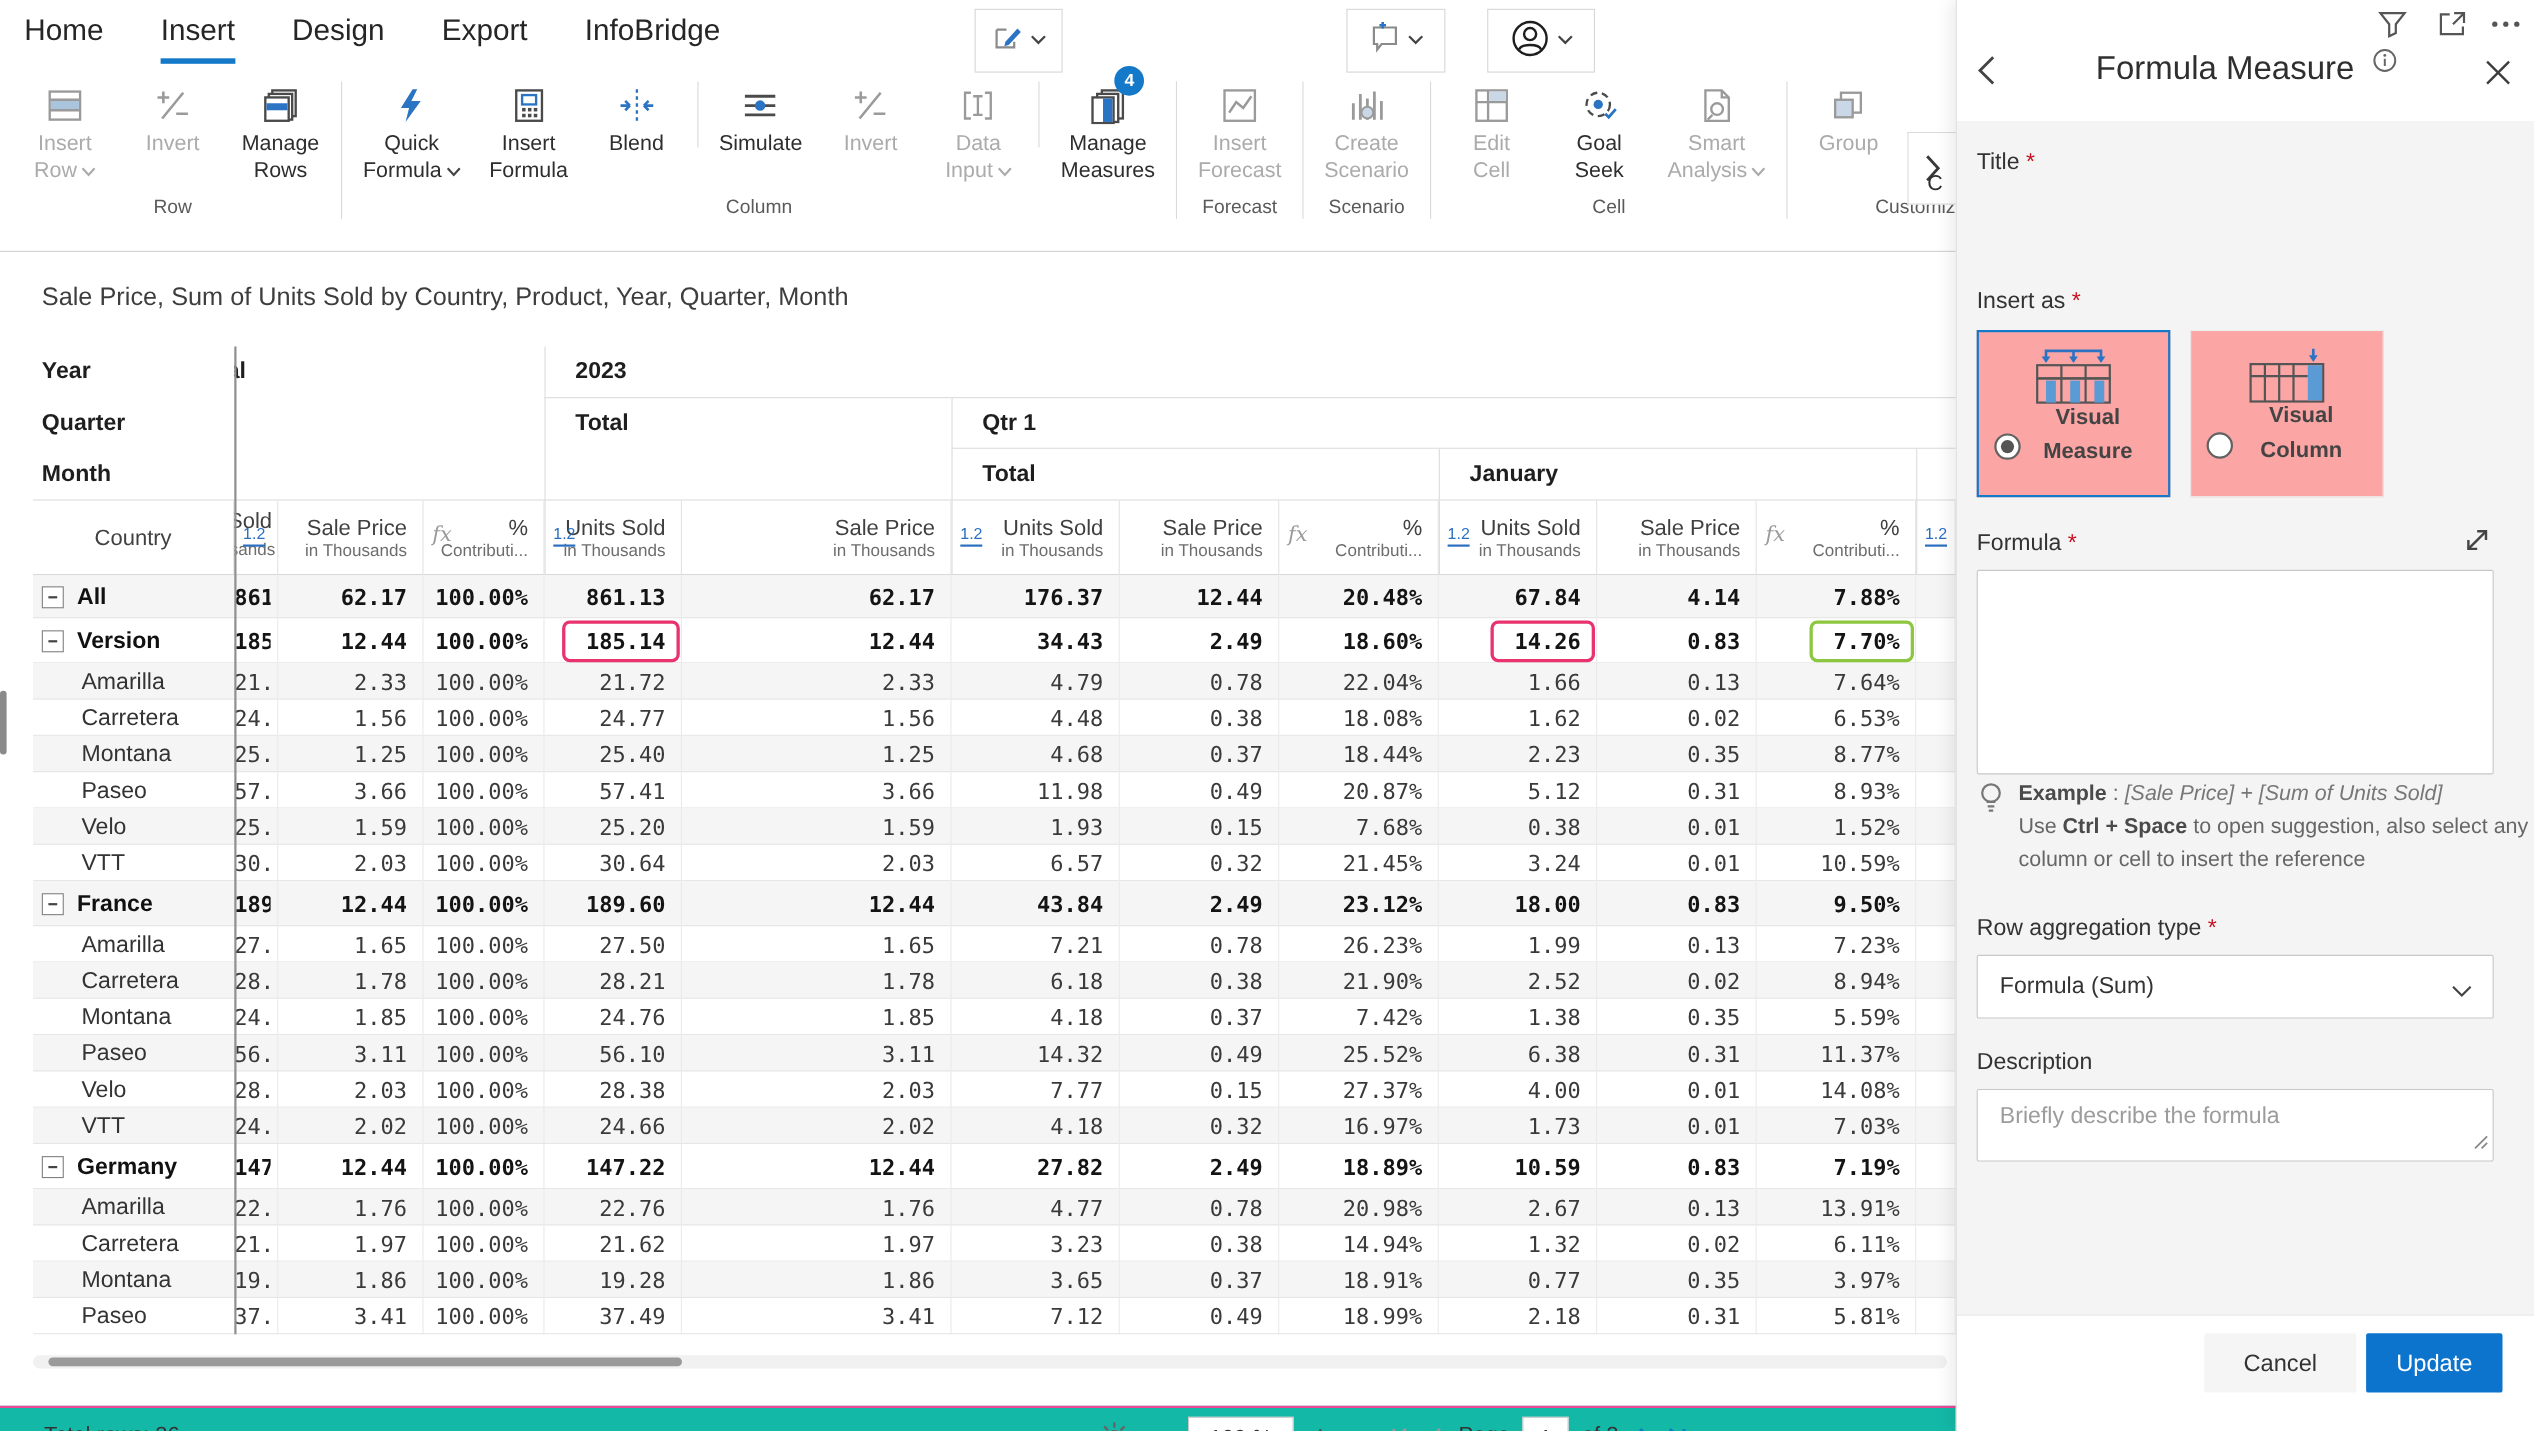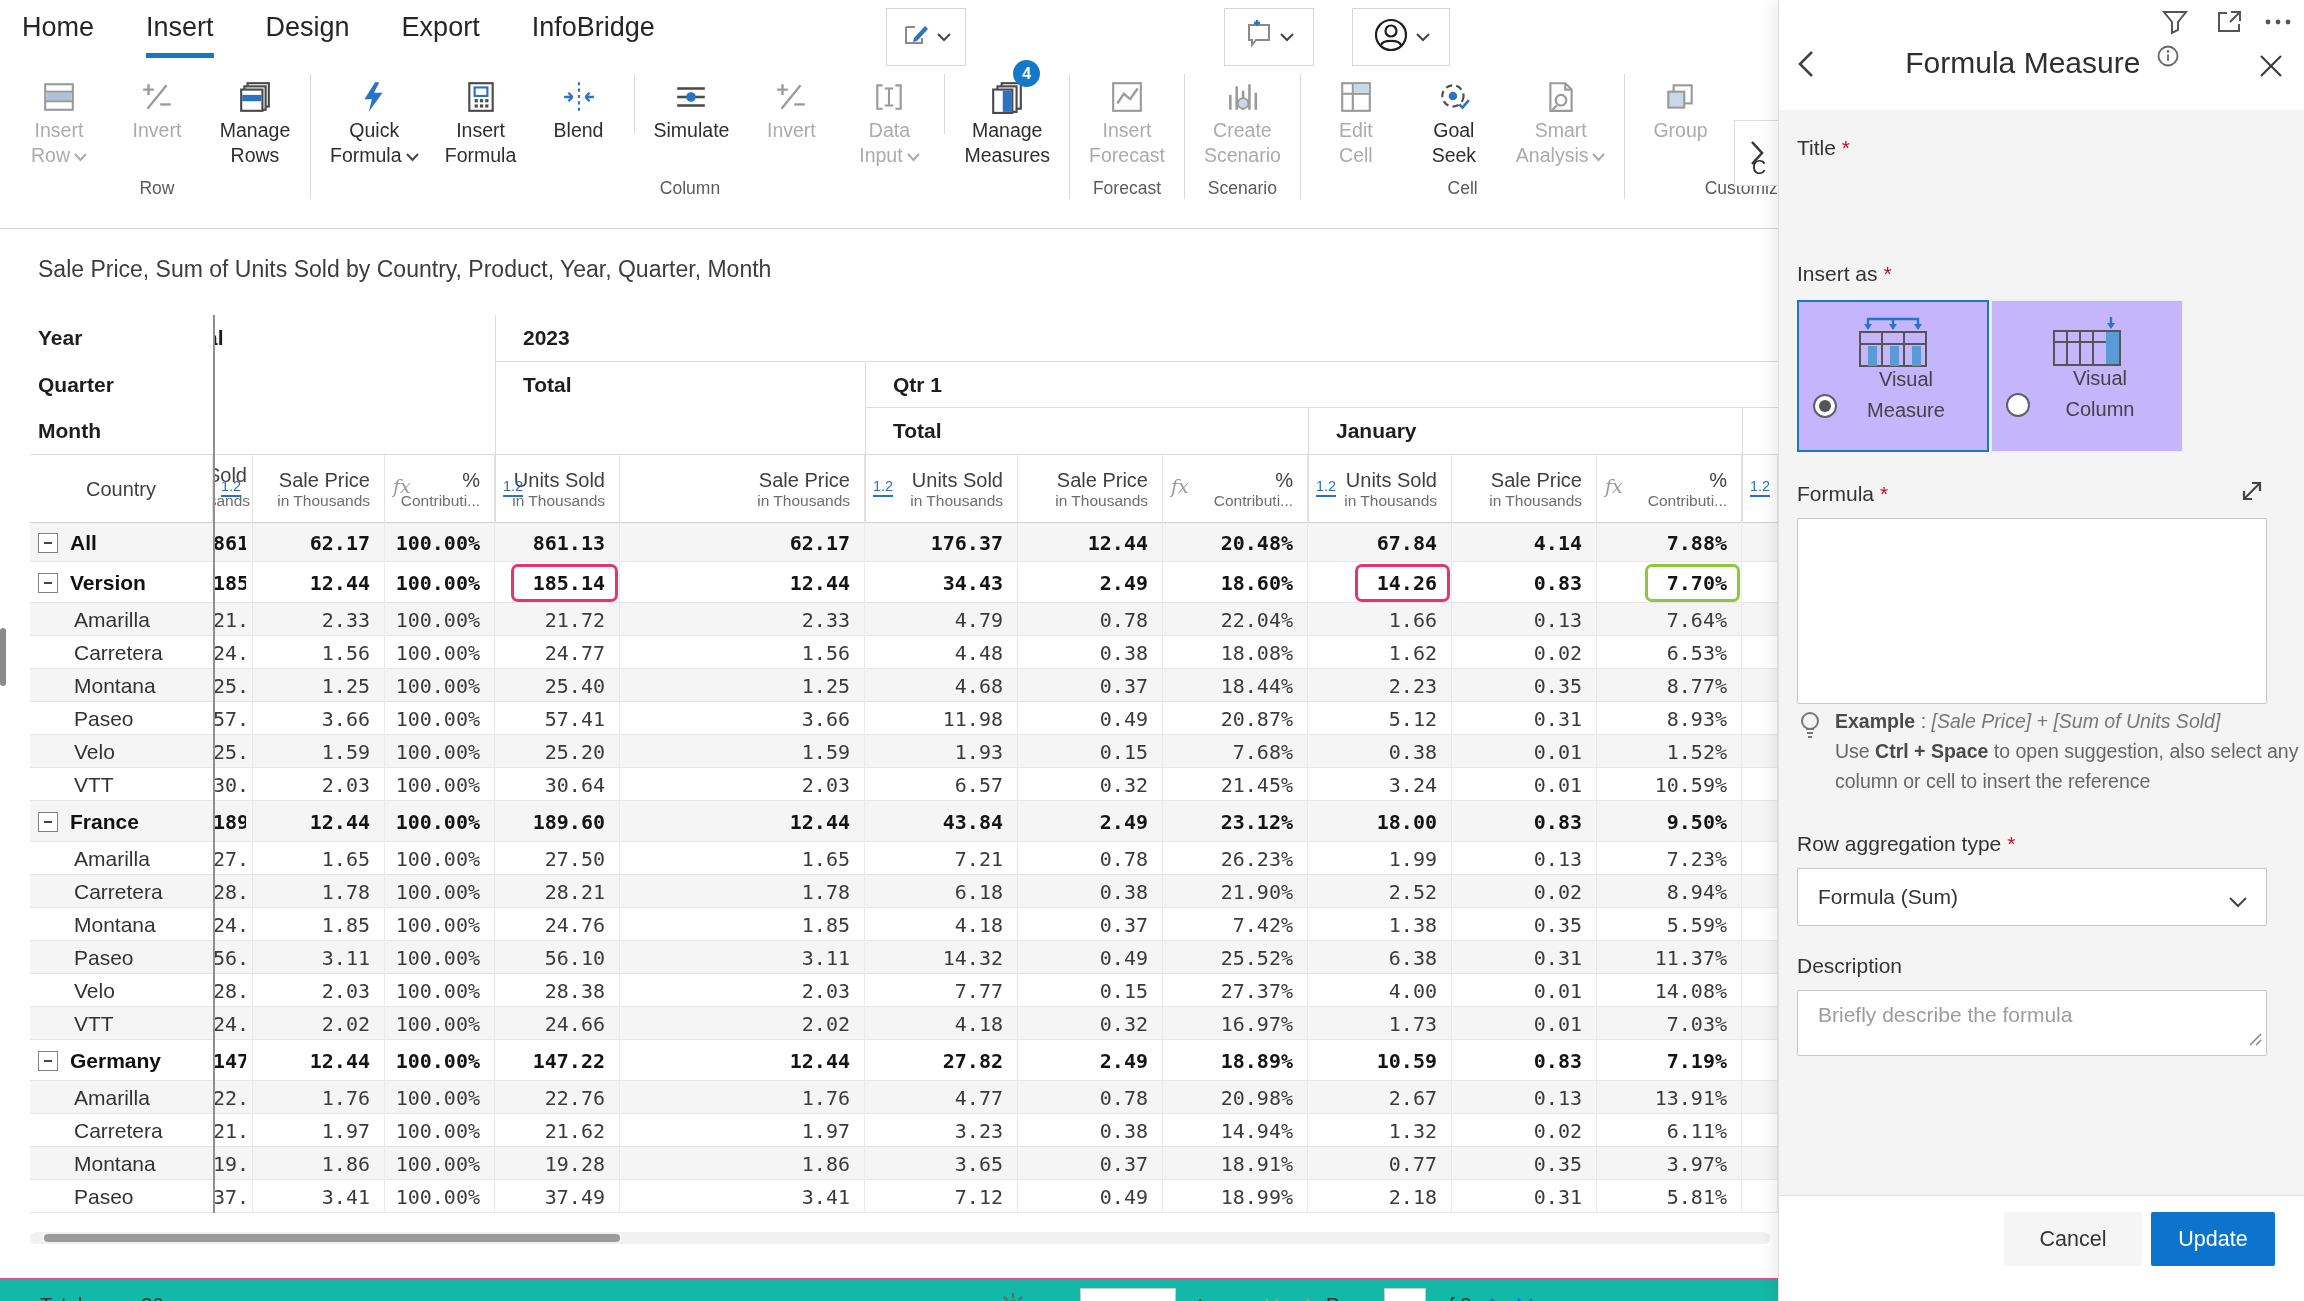--- a/index.html
+++ b/index.html
@@ -67,21 +67,21 @@
   .pgbtn{position:absolute;cursor:pointer;}
   
   #panel{position:absolute;left:1778px;top:0;width:526px;height:1301px;background:#fff;border-left:1px solid #ddd;box-shadow:-6px 0 14px rgba(0,0,0,.07);}
   #panel-header{position:absolute;left:0;top:0;width:100%;height:110px;background:#fff;}
   #panel-title{position:absolute;left:0;top:40px;width:100%;text-align:center;font-size:30px;color:#2f2f2f;}
   #panel-body{position:absolute;left:0;top:110px;width:100%;height:1085px;background:#f4f4f4;}
   .plabel{position:absolute;left:18px;font-size:21px;color:#333;}
   .req{color:#c50f1f;}
   .pinput{position:absolute;left:18px;width:470px;box-sizing:border-box;background:#fff;border:1px solid #c8c8c8;border-radius:2px;
           display:flex;align-items:center;font-size:21px;color:#333;padding:0 20px;}
-  .card{position:absolute;width:192px;height:152px;box-sizing:border-box;background:#c4b5fd;cursor:pointer;}
+  .card{position:absolute;width:176px;height:152px;box-sizing:border-box;background:#fca5a5;cursor:pointer;font-weight:bold;}
   .card.sel{border:2px solid #1479c9;}
   .card.unsel{border:1px solid #ececec;}
   .card .clabel{position:absolute;left:30px;right:4px;top:62px;text-align:center;font-size:20px;color:#444;line-height:31px;}
   .radio{position:absolute;left:14px;top:92px;width:24px;height:24px;border-radius:50%;border:2px solid #616161;background:#fff;box-sizing:border-box;}
   .radio.on:after{content:"";position:absolute;left:4px;top:4px;width:12px;height:12px;border-radius:50%;background:#555;}
   #formula-box{position:absolute;left:18px;top:408px;width:470px;height:186px;box-sizing:border-box;background:#fff;border:1px solid #c8c8c8;
                border-radius:2px;padding:14px 18px;font-size:21.5px;line-height:38px;word-break:break-word;}
   .ex{position:absolute;left:56px;font-size:19.5px;color:#666;}
   .ex b{color:#4a4a4a;}
   .ex .it{font-style:italic;color:#777;}

